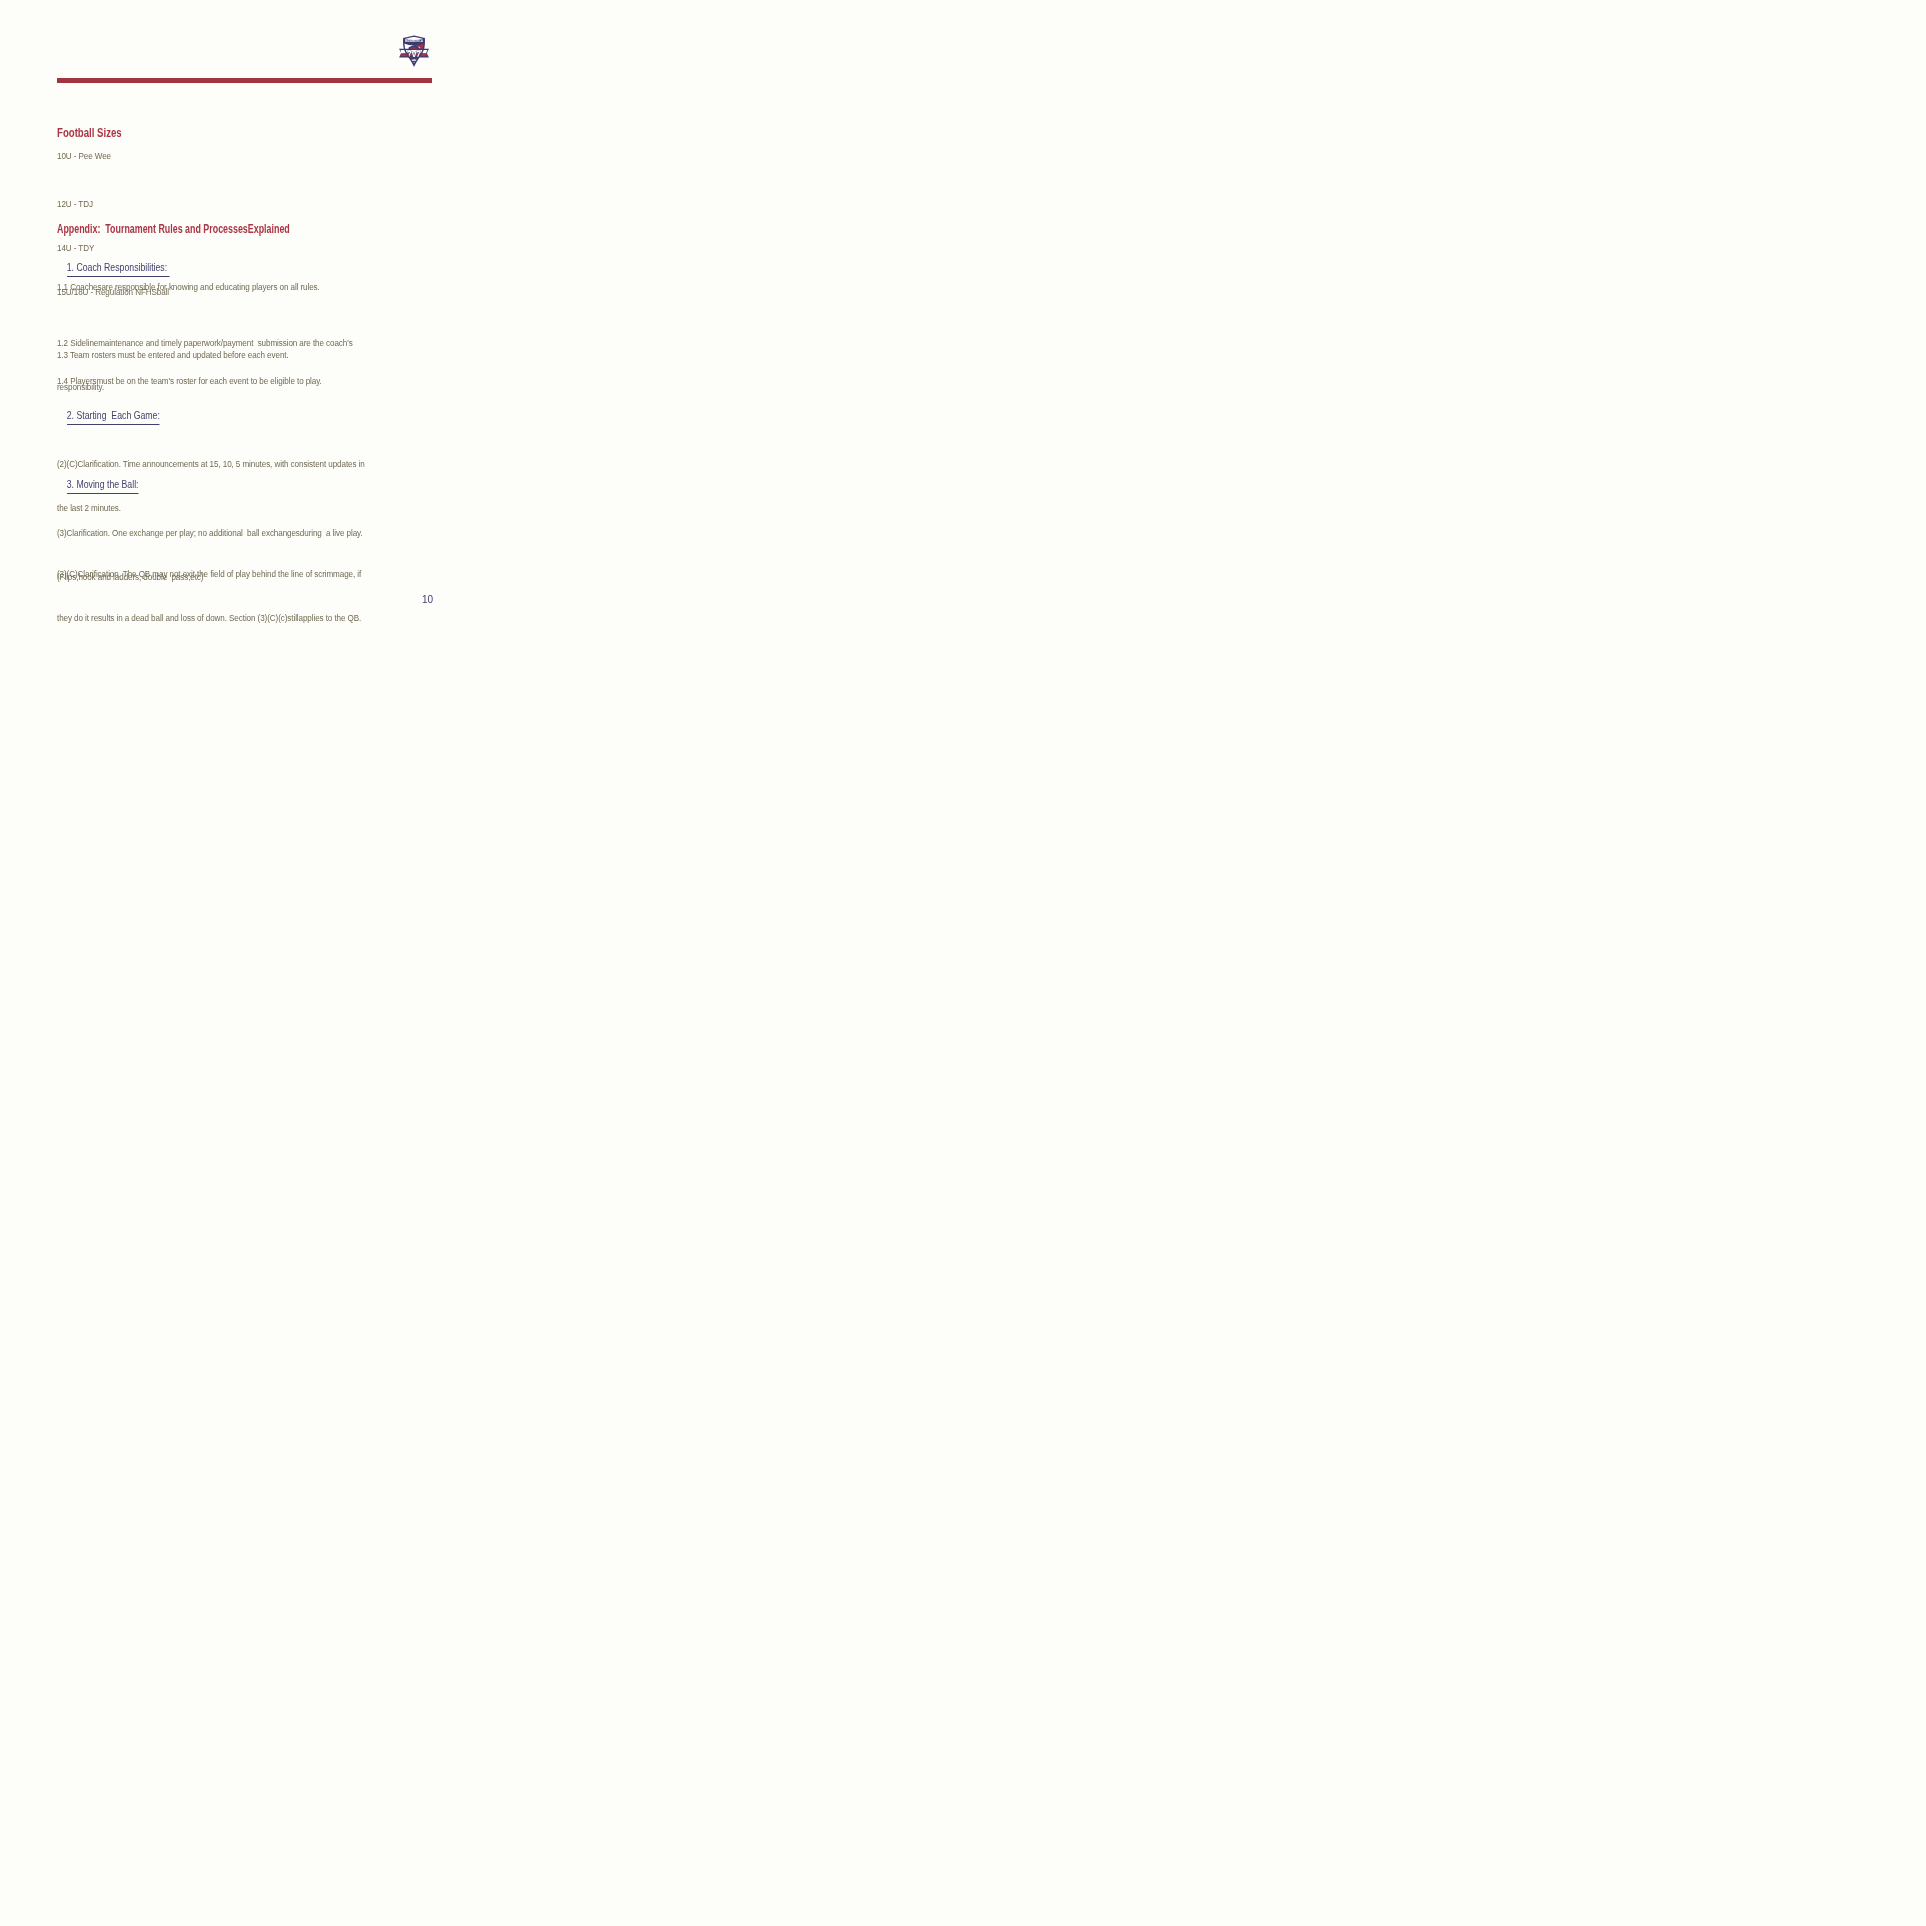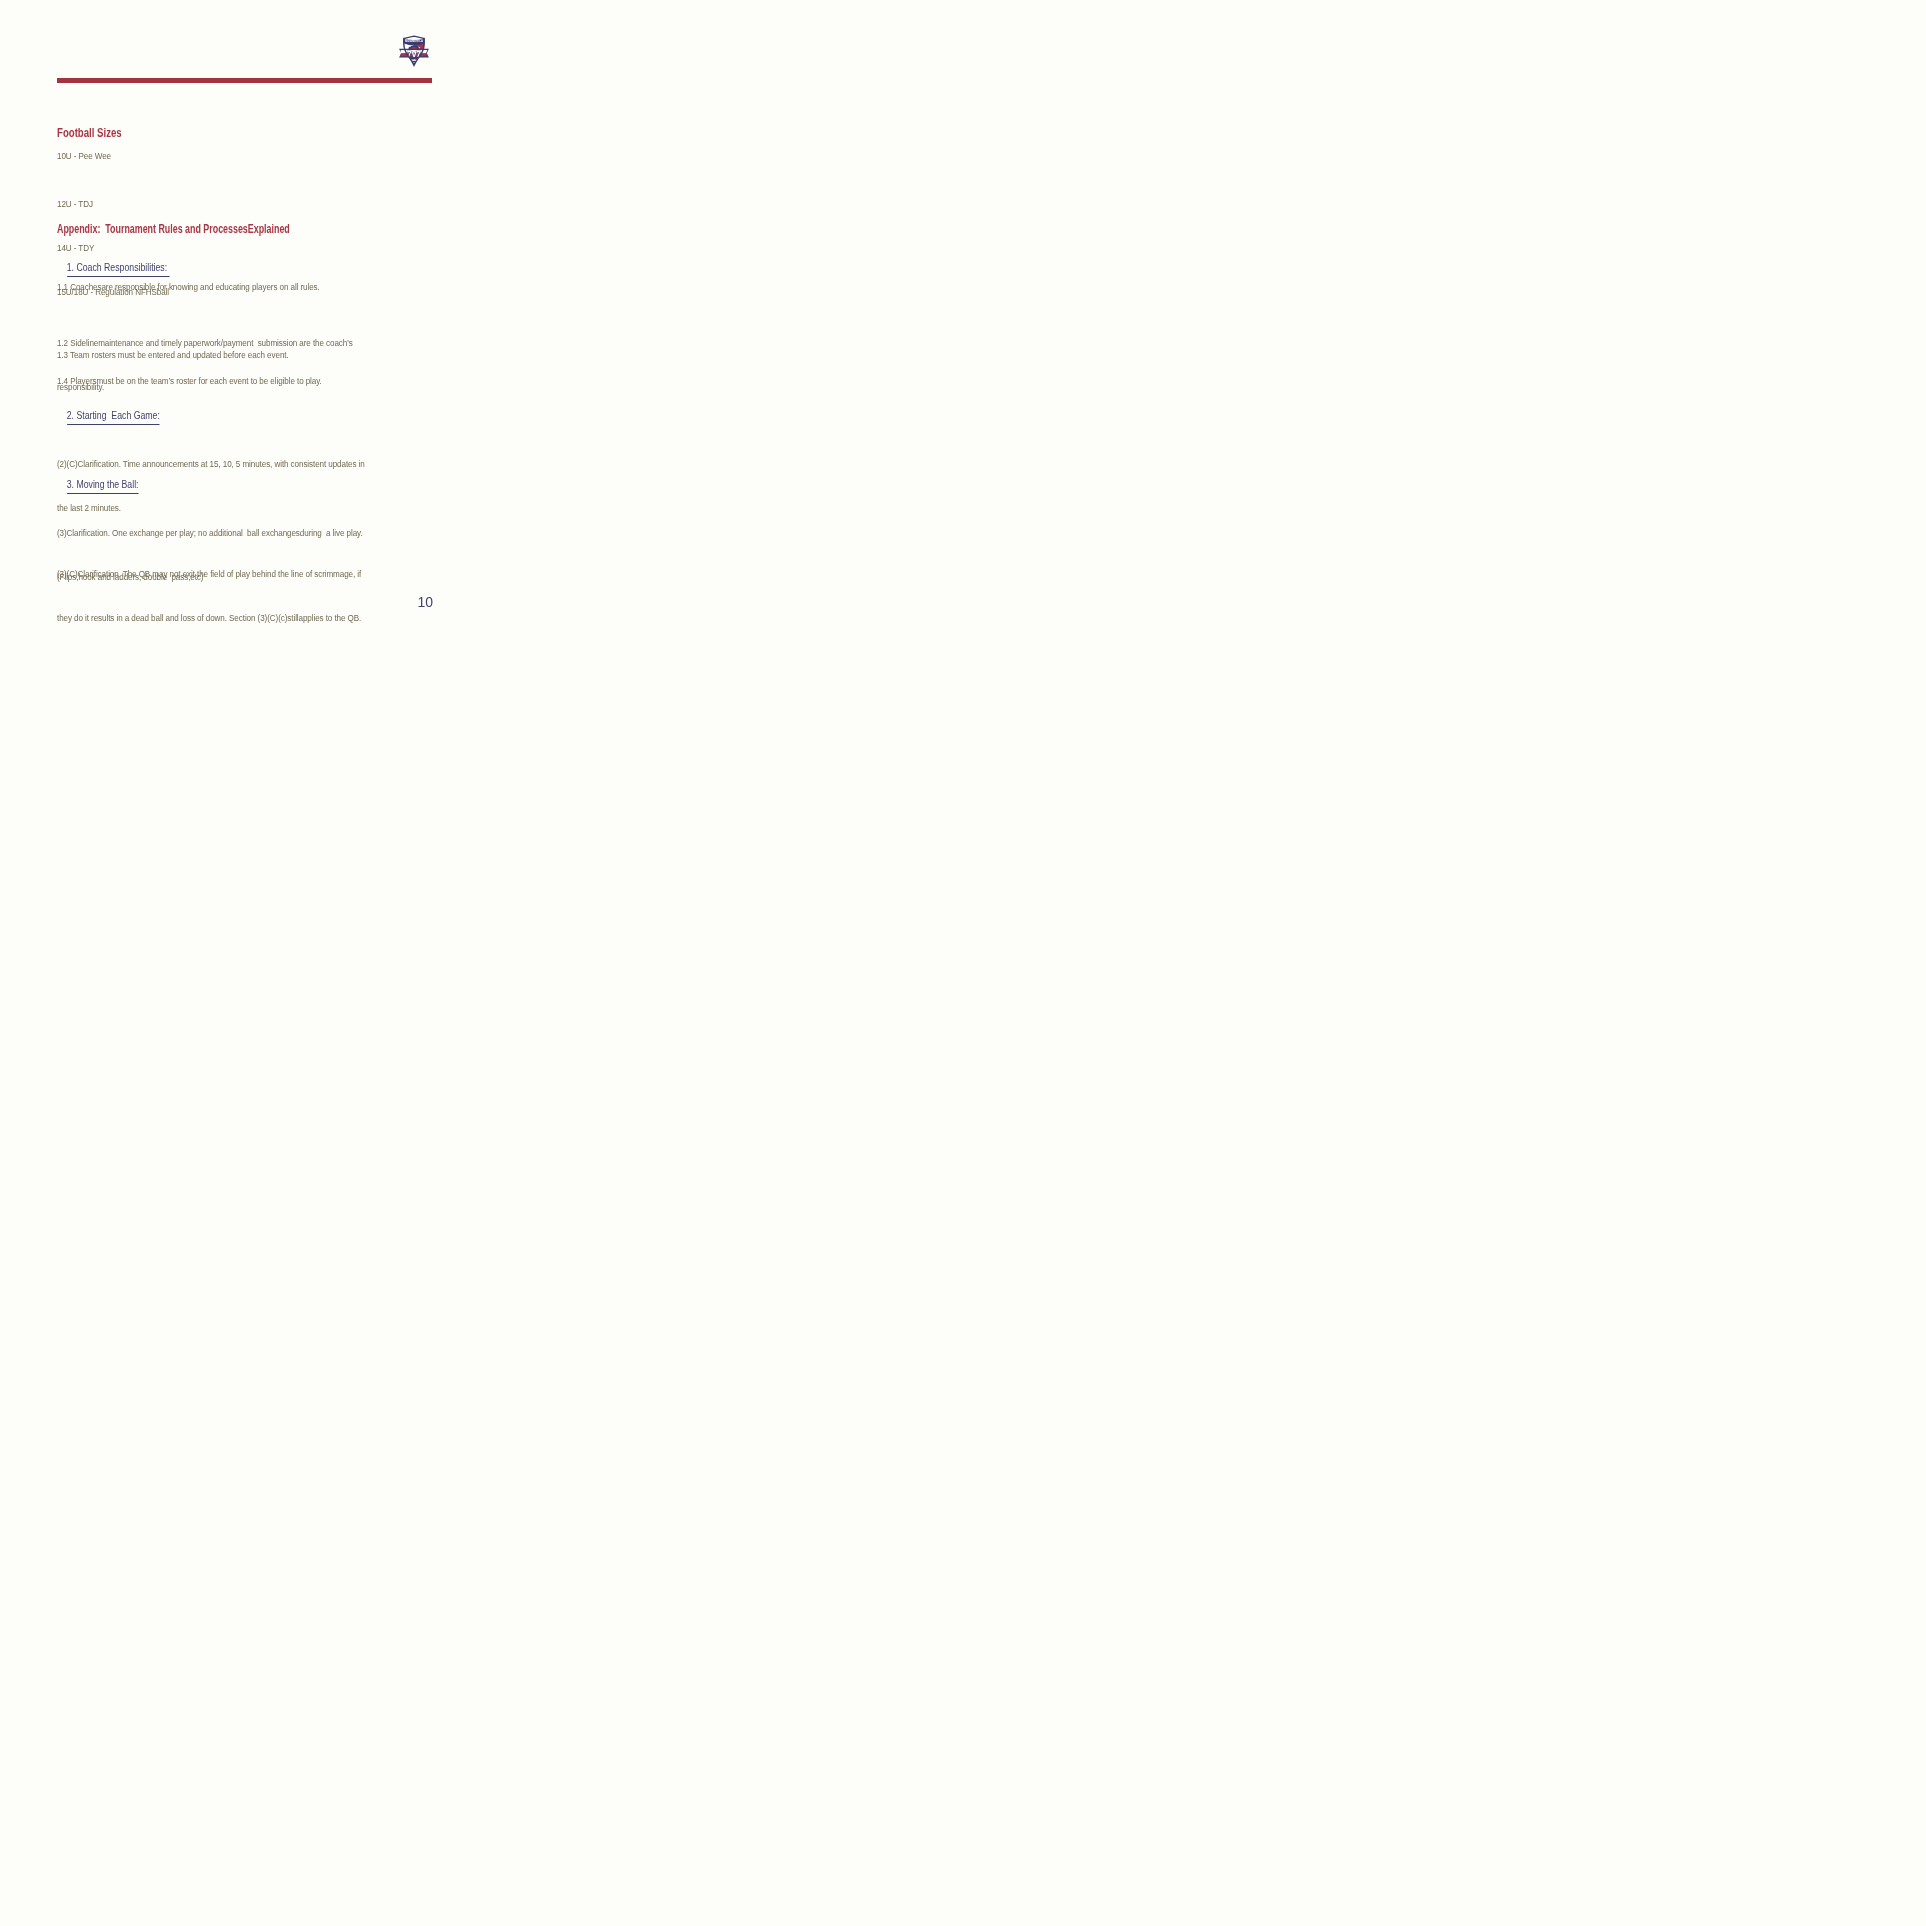--- a/index.html
+++ b/index.html
@@ -19,21 +19,21 @@
     position:absolute;left:57px;color:#41416e;font-size:10.4px;
     transform:scaleX(.84);transform-origin:0 0;white-space:pre;line-height:1.1;
   }
   .h-navy .u{display:inline-block;border-bottom:1.2px solid #41416e;padding-bottom:1.9px;}
   .body-block{
     position:absolute;left:57px;color:#716a52;font-size:9.2px;line-height:14.6px;
     transform:scaleX(.88);transform-origin:0 0;white-space:pre;letter-spacing:-0.1px;
   }
   .page-number{
     position:absolute;left:394px;top:594px;width:39px;text-align:right;
-    color:#41416e;font-size:14px;
+    color:#41416e;font-size:10px;
   }
 </style>
 </head>
 <body>
 
 <div class="page">
 
   <svg class="logo" viewBox="0 0 120 120">
 
     <path d="M60 4 L98 13 C100 36 99 50 90 65 C81 80 70 92 60 114 C50 92 39 80 30 65 C21 50 20 36 22 13 Z" fill="#ffffff"></path>

